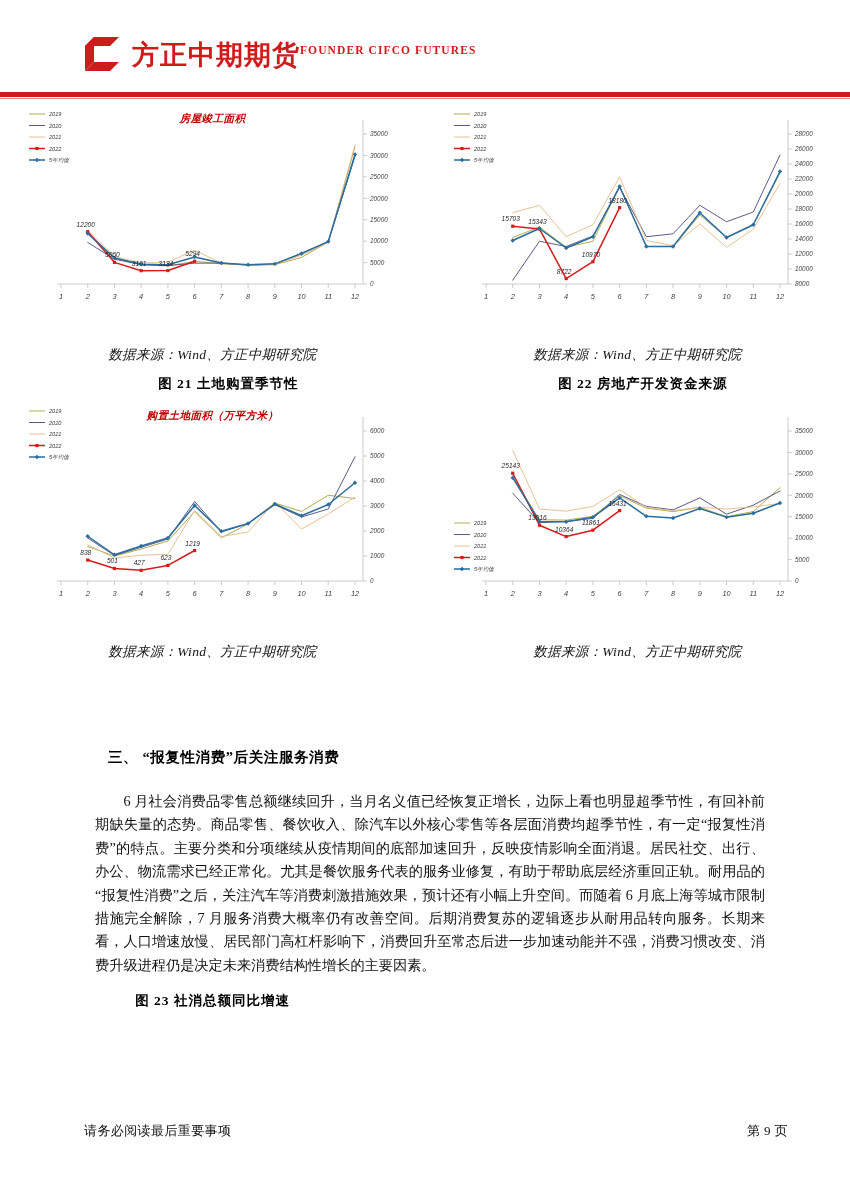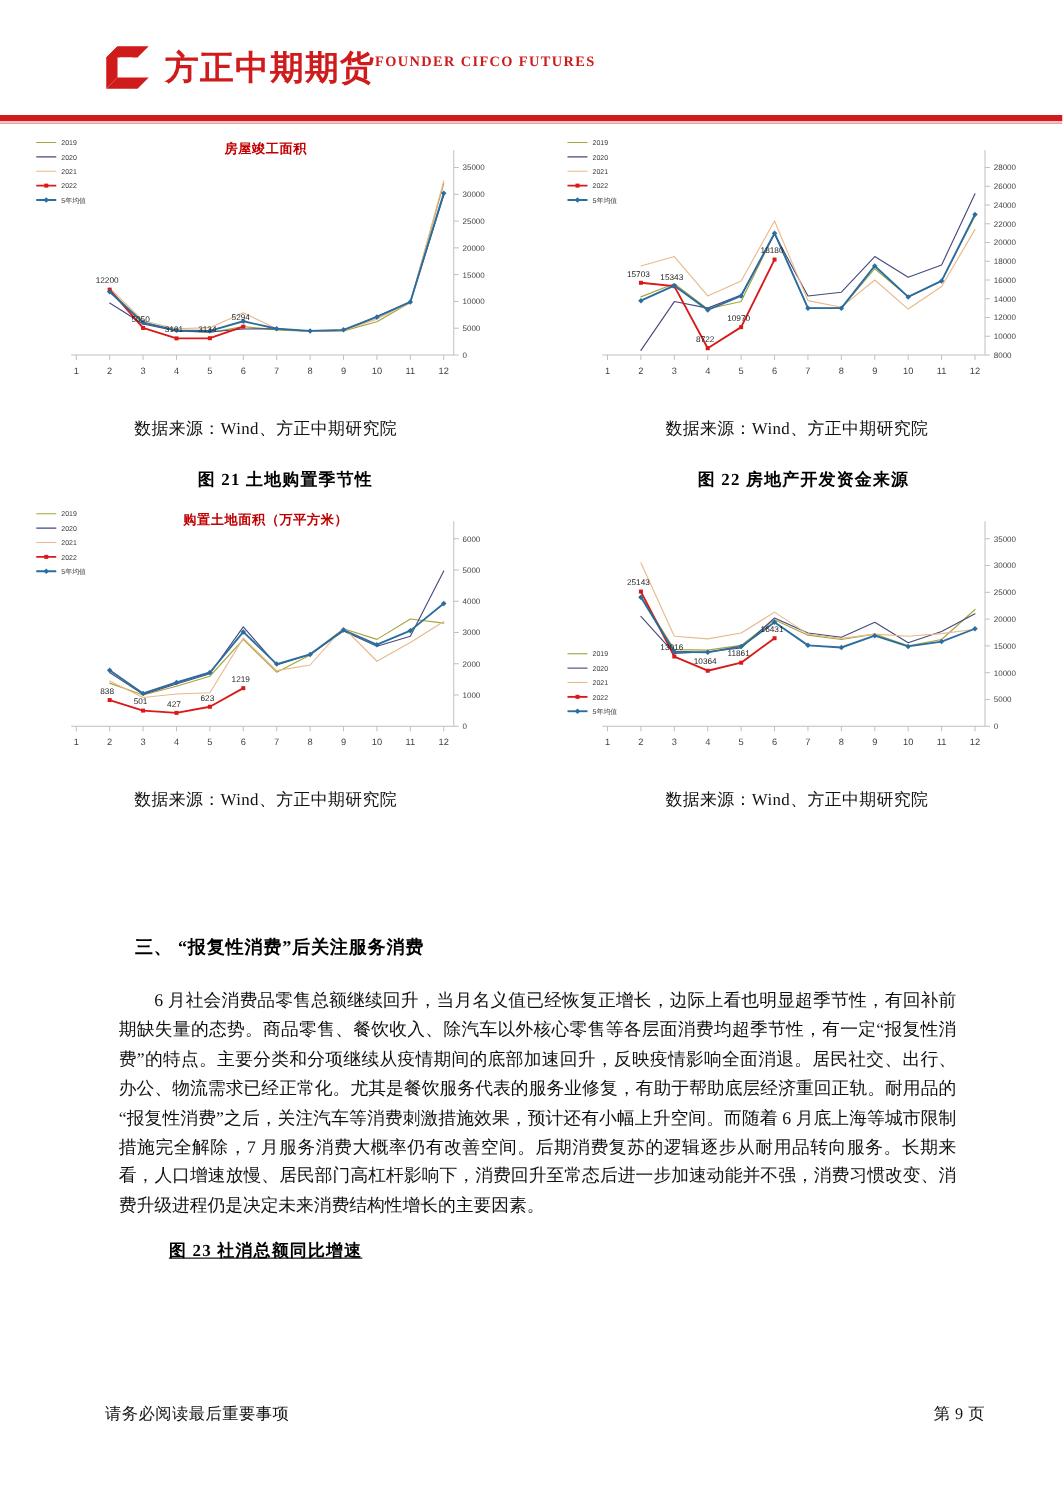--- a/index.html
+++ b/index.html
@@ -81,20 +81,21 @@
   
   .charts-row {
     position: absolute;
     left: 0;
     width: 850px;
     display: flex;
   }
   .chart-cell {
     width: 425px;
     position: relative;
+    font-style: italic;
   }
   .chart-box {
     position: relative;
     width: 380px;
     height: 218px;
     margin: 0 auto;
   }
   .chart-title {
     position: absolute;
     top: 4px;
@@ -107,21 +108,21 @@
     color: #c00000;
     letter-spacing: .5px;
     pointer-events: none;
   }
   .chart-svg { display: block; }
 
   .source-line {
     text-align: center;
     font-size: 13.5px;
     letter-spacing: .3px;
-    margin-top: 8px;
+    margin-top: 20px;
     color: #111;
   }
   .fig-caption {
     text-align: center;
     font-size: 13.5px;
     font-weight: 700;
     letter-spacing: 1px;
     color: #000;
   }
 
@@ -576,20 +577,20 @@
           <text x="26" y="166.2" class="legend-text">5年均值</text>
         </svg>
     </div>
     <div class="source-line">数据来源：Wind、方正中期研究院</div>
   </div>
 </div>
 
 <div class="section-heading" style="top:748px;">三、 “报复性消费”后关注服务消费</div>
 <div class="para" style="top:790px;">6 月社会消费品零售总额继续回升，当月名义值已经恢复正增长，边际上看也明显超季节性，有回补前期缺失量的态势。商品零售、餐饮收入、除汽车以外核心零售等各层面消费均超季节性，有一定“报复性消费”的特点。主要分类和分项继续从疫情期间的底部加速回升，反映疫情影响全面消退。居民社交、出行、办公、物流需求已经正常化。尤其是餐饮服务代表的服务业修复，有助于帮助底层经济重回正轨。耐用品的“报复性消费”之后，关注汽车等消费刺激措施效果，预计还有小幅上升空间。而随着 6 月底上海等城市限制措施完全解除，7 月服务消费大概率仍有改善空间。后期消费复苏的逻辑逐步从耐用品转向服务。长期来看，人口增速放慢、居民部门高杠杆影响下，消费回升至常态后进一步加速动能并不强，消费习惯改变、消费升级进程仍是决定未来消费结构性增长的主要因素。</div>
 
-<div style="position:absolute; top:992px; left:0; width:818px; display:flex;text-decoration:underline;">
+<div style="position:absolute; top:992px; left:0; width:818px; display:flex;">
   <div style="width:425px;" class="fig-caption">图 23   社消总额同比增速</div>
 </div>
 
 <div class="footer">
   <div class="footer-left">请务必阅读最后重要事项</div>
   <div class="footer-right">第 9 页</div>
 </div>
 
 </body></html>

